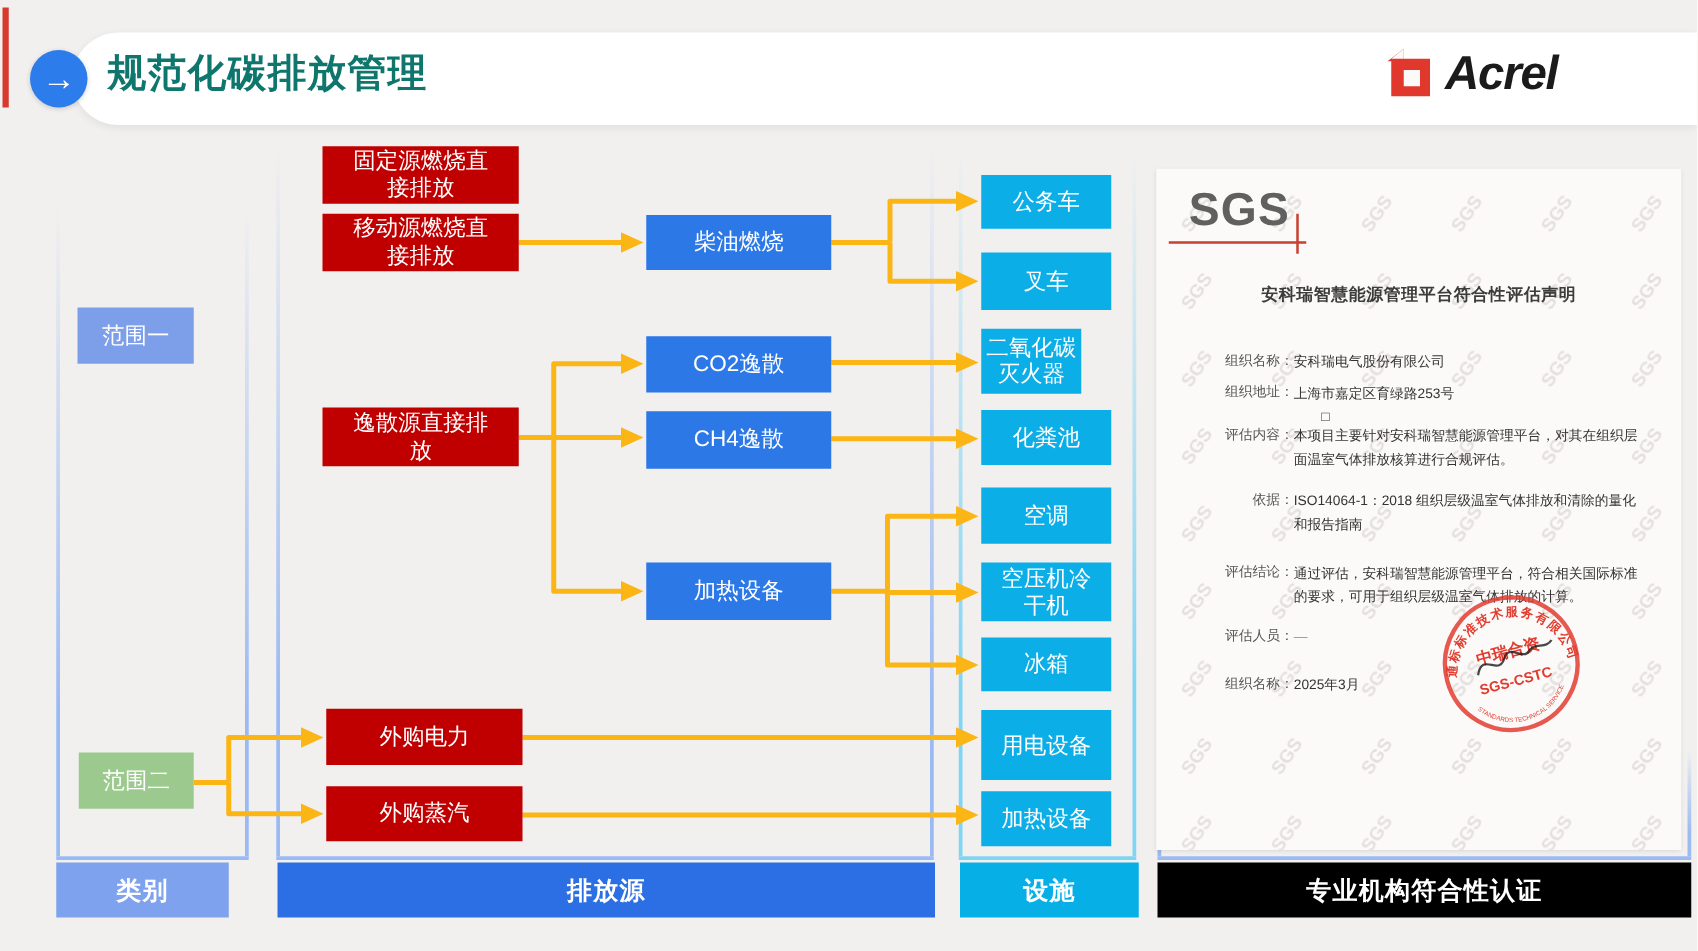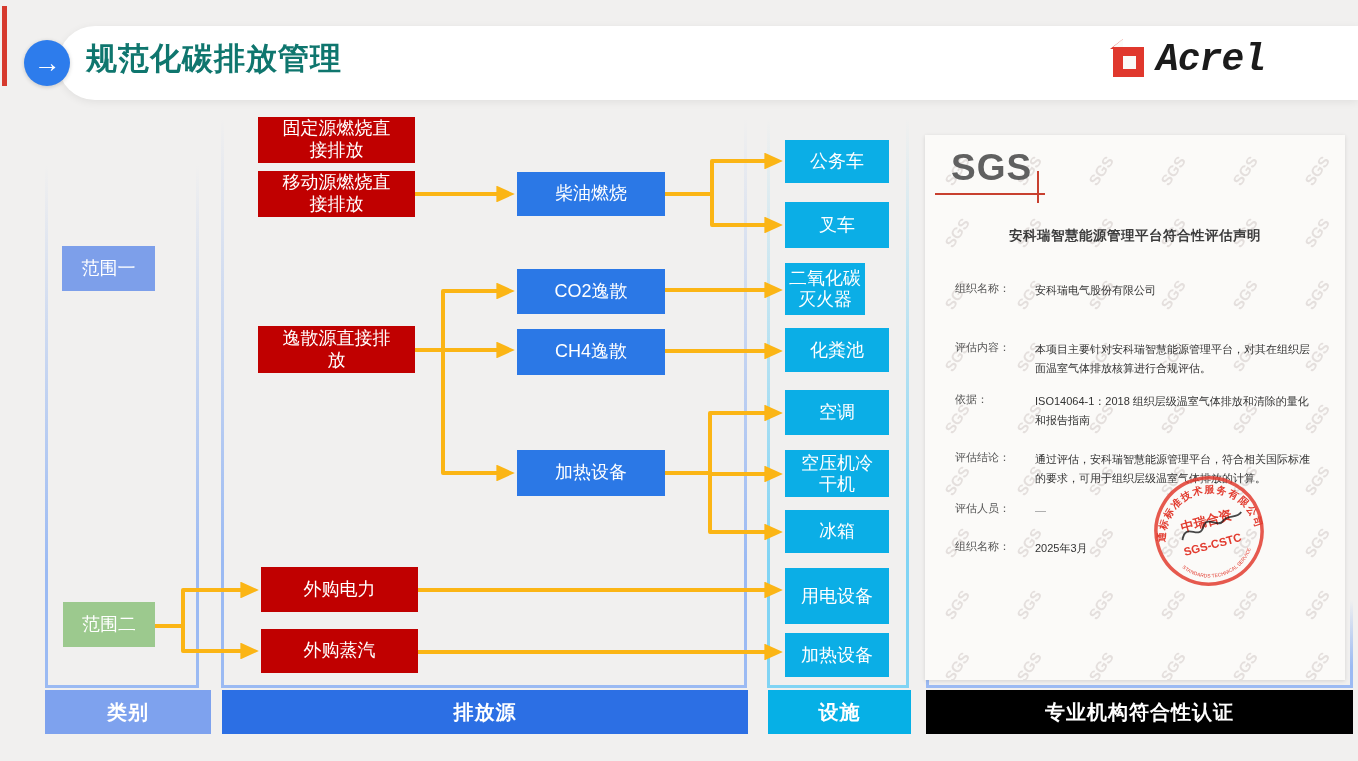--- a/index.html
+++ b/index.html
@@ -8,55 +8,55 @@
   
   .accent-bar{position:absolute;left:2px;top:6px;width:5px;height:80px;background:#d63a2e;}
   .banner{position:absolute;left:58px;top:26px;right:0;height:74px;background:#ffffff;
           border-radius:40px 0 0 40px;box-shadow:0 2px 8px rgba(0,0,0,0.07);}
   .title-icon{position:absolute;left:24px;top:40px;width:46px;height:46px;border-radius:50%;
           background:#2d7cec;color:#fff;display:flex;align-items:center;justify-content:center;
           font-size:27px;font-weight:bold;box-shadow:0 1px 4px rgba(0,0,0,0.18);}
   .title{position:absolute;left:86px;top:38px;margin:0;font-size:31px;font-weight:bold;
           color:#0f766e;letter-spacing:1px;}
   .logo{position:absolute;left:1104px;top:36px;display:flex;align-items:center;gap:6px;}
-  .logo-text{font-size:38px;font-weight:900;font-style:italic;color:#1b1b1b;letter-spacing:-1px;font-family:Liberation Mono, monospace;}
+  .logo-text{font-size:38px;font-weight:900;font-style:italic;color:#1b1b1b;letter-spacing:-1px;}
   
   .bracket-v{position:absolute;width:3px;}
   .bv-blue{background:linear-gradient(to bottom,rgba(155,186,243,0),#9bbaf3 78%);}
   .bv-cyan{background:linear-gradient(to bottom,rgba(128,212,244,0),#80d4f4 78%);}
   .bracket-h{position:absolute;height:3px;}
   .bh-blue{background:#9bbaf3;} .bh-cyan{background:#80d4f4;}
   
   .node{position:absolute;display:flex;align-items:center;justify-content:center;text-align:center;
         color:#fff;font-size:18px;line-height:1.2;white-space:pre-line;}
   .red{background:#c00000;}
   .blue{background:#2b78e6;}
   .cyan{background:#0baee6;line-height:1.15;}
   .scope1{background:#7d9fea;}
   .scope2{background:#9cc98e;}
   .connectors{position:absolute;left:0;top:0;pointer-events:none;}
   
   .footer{position:absolute;top:690px;height:44px;display:flex;align-items:center;justify-content:center;
         color:#fff;font-weight:bold;font-size:20px;letter-spacing:1px;}
-  .f-cat{left:45px;width:166px;background:#7ea2ee;text-align:right;}
+  .f-cat{left:45px;width:138px;background:#7ea2ee;text-align:right;}
   .f-src{left:222px;width:526px;background:#2c6fe4;}
   .f-fac{left:768px;width:143px;background:#06b0e6;}
   .f-cert{left:926px;width:427px;background:#000000;}
   
   .cert{position:absolute;left:925px;top:135px;width:420px;height:545px;background:#fbfaf8;
         box-shadow:0 1px 4px rgba(0,0,0,0.12);}
   .cert-wm{position:absolute;left:0;top:0;}
   .sgs-logo{position:absolute;left:26px;top:12px;width:110px;height:48px;}
   .sgs-text{font-size:37px;font-weight:bold;color:#606060;letter-spacing:1px;}
   .sgs-underline{position:absolute;left:-16px;top:46px;width:110px;height:2px;background:#c8402f;}
   .sgs-tick{position:absolute;left:86px;top:24px;width:2px;height:32px;background:#c8402f;}
   .cert-title{position:absolute;left:0;top:92px;width:100%;text-align:center;font-size:13.5px;
         font-weight:bold;color:#3c3c3c;letter-spacing:0.5px;}
   .crow{position:absolute;left:30px;width:362px;display:flex;}
-  .clabel{width:80px;flex:none;font-size:11px;color:#555;}
+  .clabel{width:80px;flex:none;font-size:11px;color:#555;text-align:right;}
   .cvalue{flex:1;font-size:11px;color:#333;line-height:1.7;white-space:pre-line;}
   .r1{top:146px}.r2{top:171px}.r3{top:205px}.r4{top:257px}.r5{top:315px}.r6{top:366px}.r7{top:404px}
   .stamp{position:absolute;left:226px;top:338px;}
 </style>
 </head>
 <body>
 
 <div class="stage">
 
   <div class="accent-bar"></div>
@@ -158,20 +158,25 @@
       <span class="sgs-text">SGS</span>
       <span class="sgs-underline"></span>
       <span class="sgs-tick"></span>
     </div>
     <div class="cert-title">安科瑞智慧能源管理平台符合性评估声明</div>
 
     <div class="crow r1">
       <span class="clabel">组织名称：</span>
       <span class="cvalue">安科瑞电气股份有限公司</span>
     </div>
+    <div class="crow r2">
+      <span class="clabel">组织地址：</span>
+      <span class="cvalue">上海市嘉定区育绿路253号
+　　□</span>
+    </div>
     <div class="crow r3">
       <span class="clabel">评估内容：</span>
       <span class="cvalue">本项目主要针对安科瑞智慧能源管理平台，对其在组织层面温室气体排放核算进行合规评估。</span>
     </div>
     <div class="crow r4">
       <span class="clabel">依据：</span>
       <span class="cvalue">ISO14064-1：2018 组织层级温室气体排放和清除的量化和报告指南</span>
     </div>
     <div class="crow r5">
       <span class="clabel">评估结论：</span>

